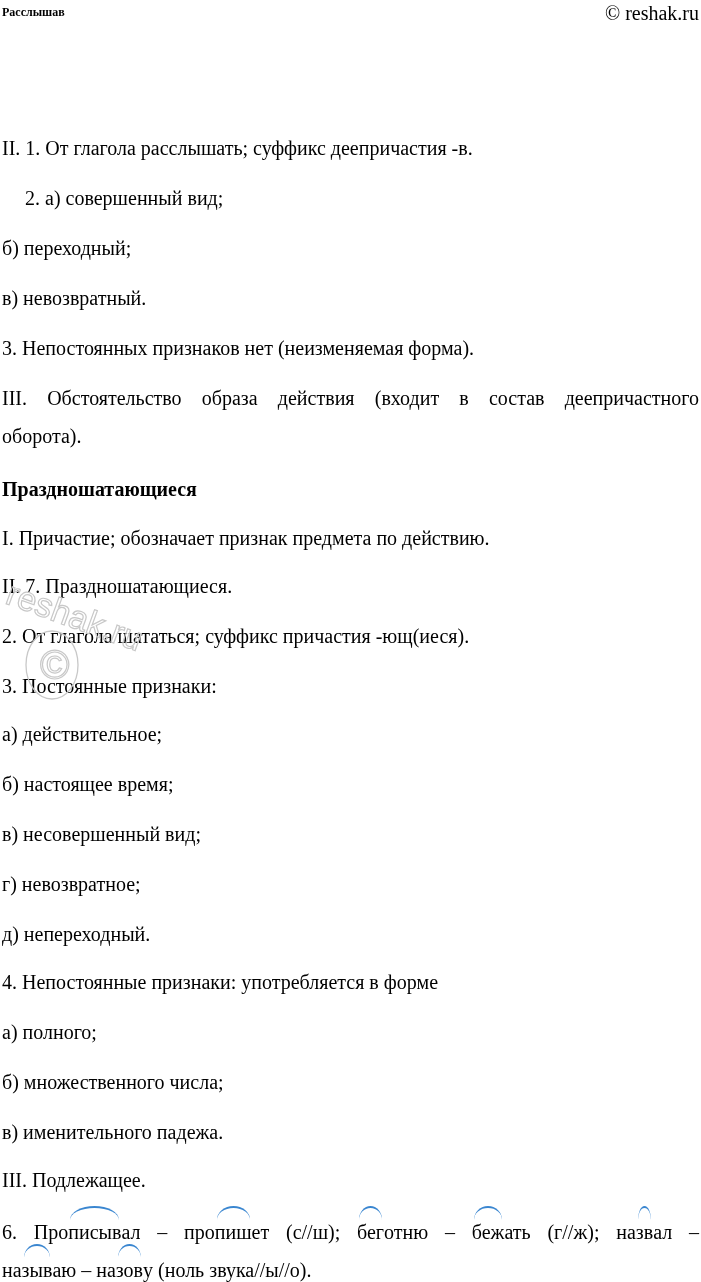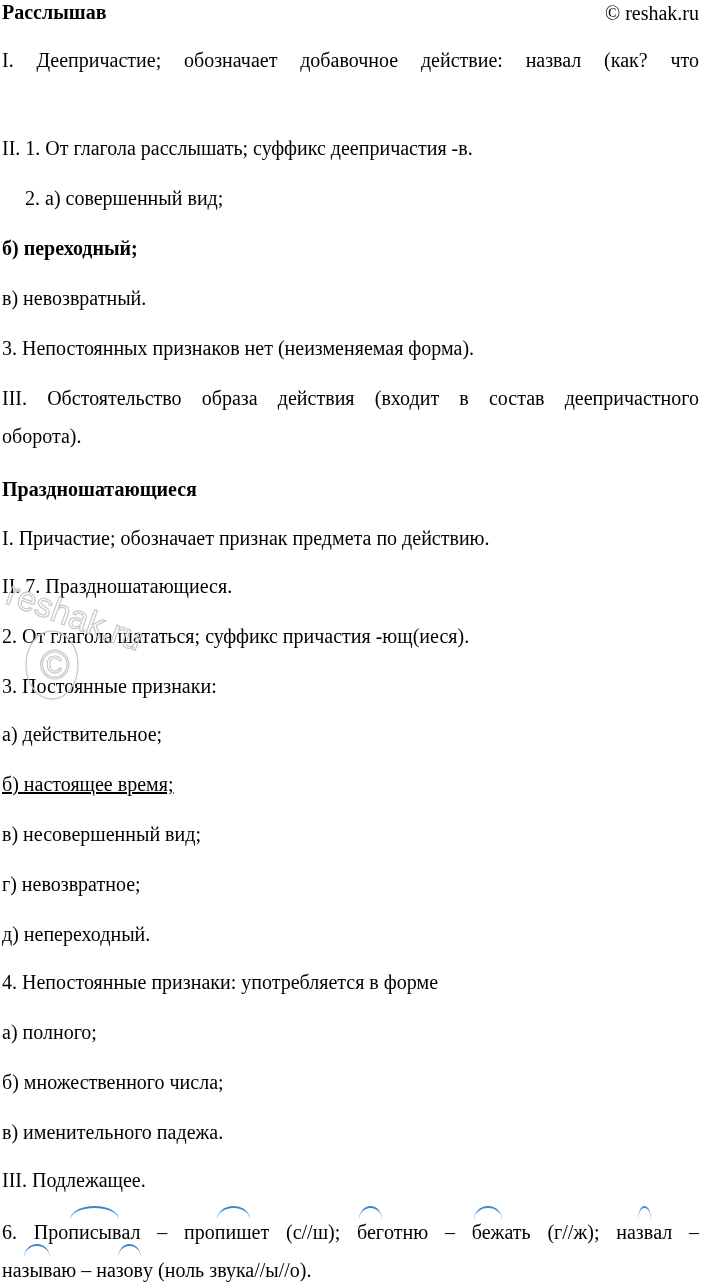--- a/index.html
+++ b/index.html
@@ -3,21 +3,21 @@
 <meta charset="utf-8">
 <style>
   html, body { margin: 0; padding: 0; background: #ffffff; }
   body {
     width: 701px; height: 1282px; overflow: hidden; position: relative;
     font-family: "Liberation Serif", "DejaVu Serif", serif;
     color: #000; font-size: 20px;
   }
   .page { position: absolute; left: 0; top: 0; width: 701px; }
   .header { position: absolute; left: 2px; right: 2px; top: 0; height: 26px; }
-  .title-bold { position: absolute; left: 0; top: 0; font-weight: bold; font-size: 20px; line-height: 24px; }
+  .title-bold { position: absolute; left: 0; top: 0; font-weight: bold; font-size: 12px; line-height: 24px; }
   .copyright { position: absolute; right: 0; top: 1px; font-size: 20px; line-height: 24px; }
   .p { position: absolute; left: 2px; width: 697px; line-height: 38px; text-align: justify; text-align-last: left; font-size: 20px; }
   .line { display: block; white-space: nowrap; }
   .line.justify { text-align: justify; text-align-last: justify; white-space: normal; }
   .heading { position: absolute; left: 2px; font-weight: bold; font-size: 20px; line-height: 24px; }
   .root { position: relative; display: inline-block; }
   .root::before {
     content: ""; position: absolute; left: 2px; right: 2px; top: -7px; height: 12px;
     border-top: 2px solid #3a86d0; border-radius: 50% 50% 0 0 / 100% 100% 0 0;
   }
@@ -29,29 +29,28 @@
 <body>
 
 <div class="page">
 
   <div class="header">
     <span class="title-bold">Расслышав</span>
     <span class="copyright">© reshak.ru</span>
   </div>
 
   <div class="p" style="top:41px;">
-    <span class="line justify">I. Деепричастие; обозначает добавочное действие: назвал (как? что</span>
   </div>
   <div class="p" style="top:129px;">
     <span class="line">II. 1. От глагола расслышать; суффикс деепричастия -в.</span>
   </div>
   <div class="p" style="top:179px;margin-left:23px;">
     <span class="line">2. а) совершенный вид;</span>
   </div>
-  <div class="p" style="top:229px;font-weight:bold;">
+  <div class="p" style="top:229px;">
     <span class="line">б) переходный;</span>
   </div>
   <div class="p" style="top:279px;">
     <span class="line">в) невозвратный.</span>
   </div>
   <div class="p" style="top:329px;">
     <span class="line">3. Непостоянных признаков нет (неизменяемая форма).</span>
   </div>
   <div class="p" style="top:379px;">
     <span class="line justify">III. Обстоятельство образа действия (входит в состав деепричастного</span>
@@ -68,21 +67,21 @@
     </div>
   <div class="p" style="top:617px;">
       <span class="line">2. От глагола шататься; суффикс причастия -ющ(иеся).</span>
     </div>
   <div class="p" style="top:667px;">
       <span class="line">3. Постоянные признаки:</span>
     </div>
   <div class="p" style="top:715px;">
       <span class="line">а) действительное;</span>
     </div>
-  <div class="p" style="top:765px;text-decoration:underline;">
+  <div class="p" style="top:765px;">
       <span class="line">б) настоящее время;</span>
     </div>
   <div class="p" style="top:815px;">
       <span class="line">в) несовершенный вид;</span>
     </div>
   <div class="p" style="top:865px;">
       <span class="line">г) невозвратное;</span>
     </div>
   <div class="p" style="top:915px;">
       <span class="line">д) непереходный.</span>

